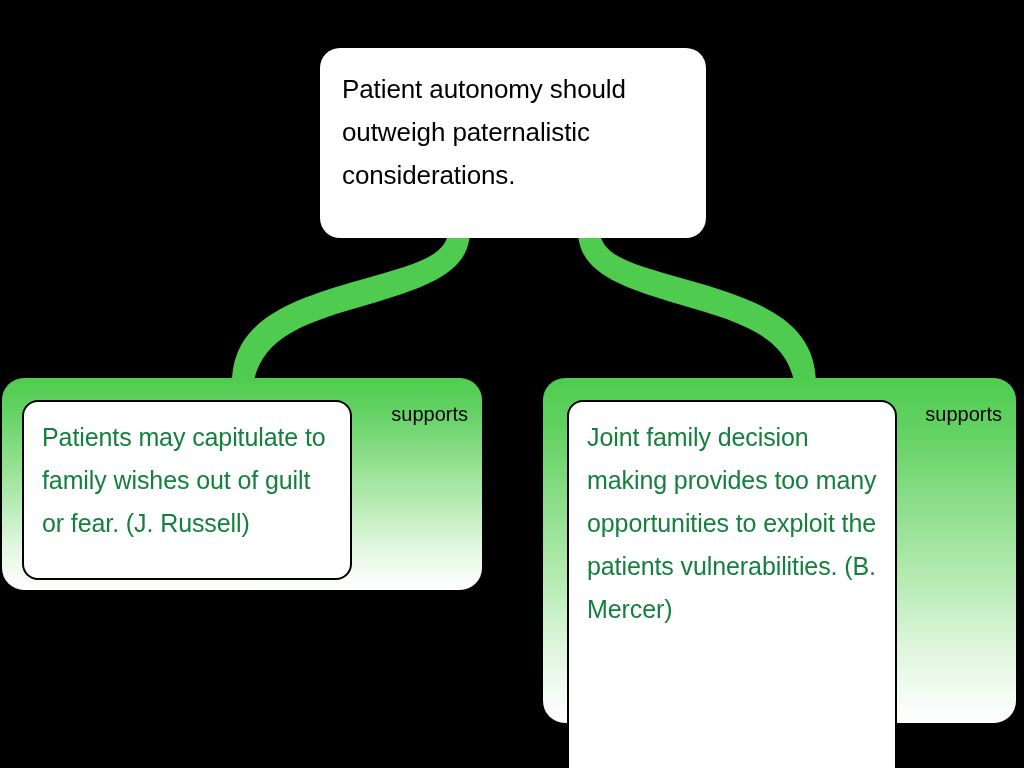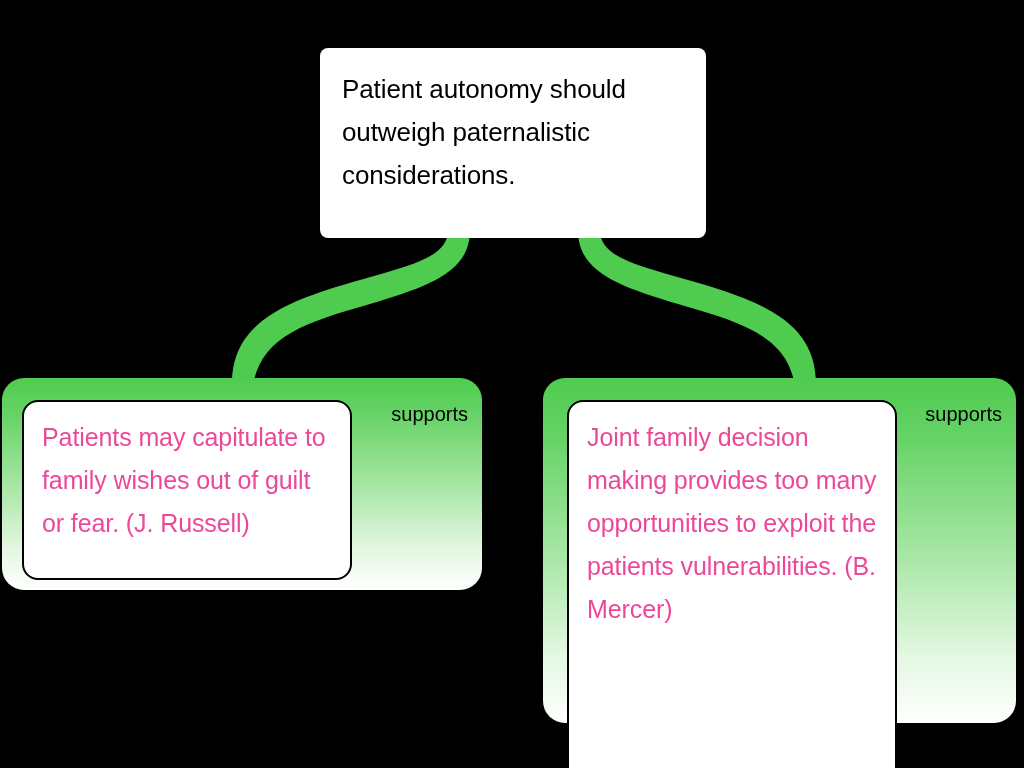--- a/index.html
+++ b/index.html
@@ -37,21 +37,21 @@
   }
 
   
   .claim-node {
     position: absolute;
     left: 320px;
     top: 48px;
     width: 386px;
     height: 190px;
     background: #ffffff;
-    border-radius: 8px;
+    border-radius: 20px;
     z-index: 3;
     box-sizing: border-box;
     padding: 20px 22px 0 22px;
   }
   .claim-text {
     font-size: 26px;
     line-height: 43px;
     color: #000000;
     letter-spacing: -0.1px;
     white-space: pre-line;
@@ -106,21 +106,21 @@
   }
   .reason-box-right {
     left: 24px;
     top: 22px;
     width: 330px;
     height: 400px;
   }
   .reason-text {
     font-size: 25px;
     line-height: 43px;
-    color: #ec4899;
+    color: #15803d;
     letter-spacing: -0.1px;
     white-space: pre-line;
   }
 </style>
 </head>
 <body>
 
 <div id="canvas">
 
   <svg id="edges" viewBox="0 0 1024 768" width="1024" height="768">

